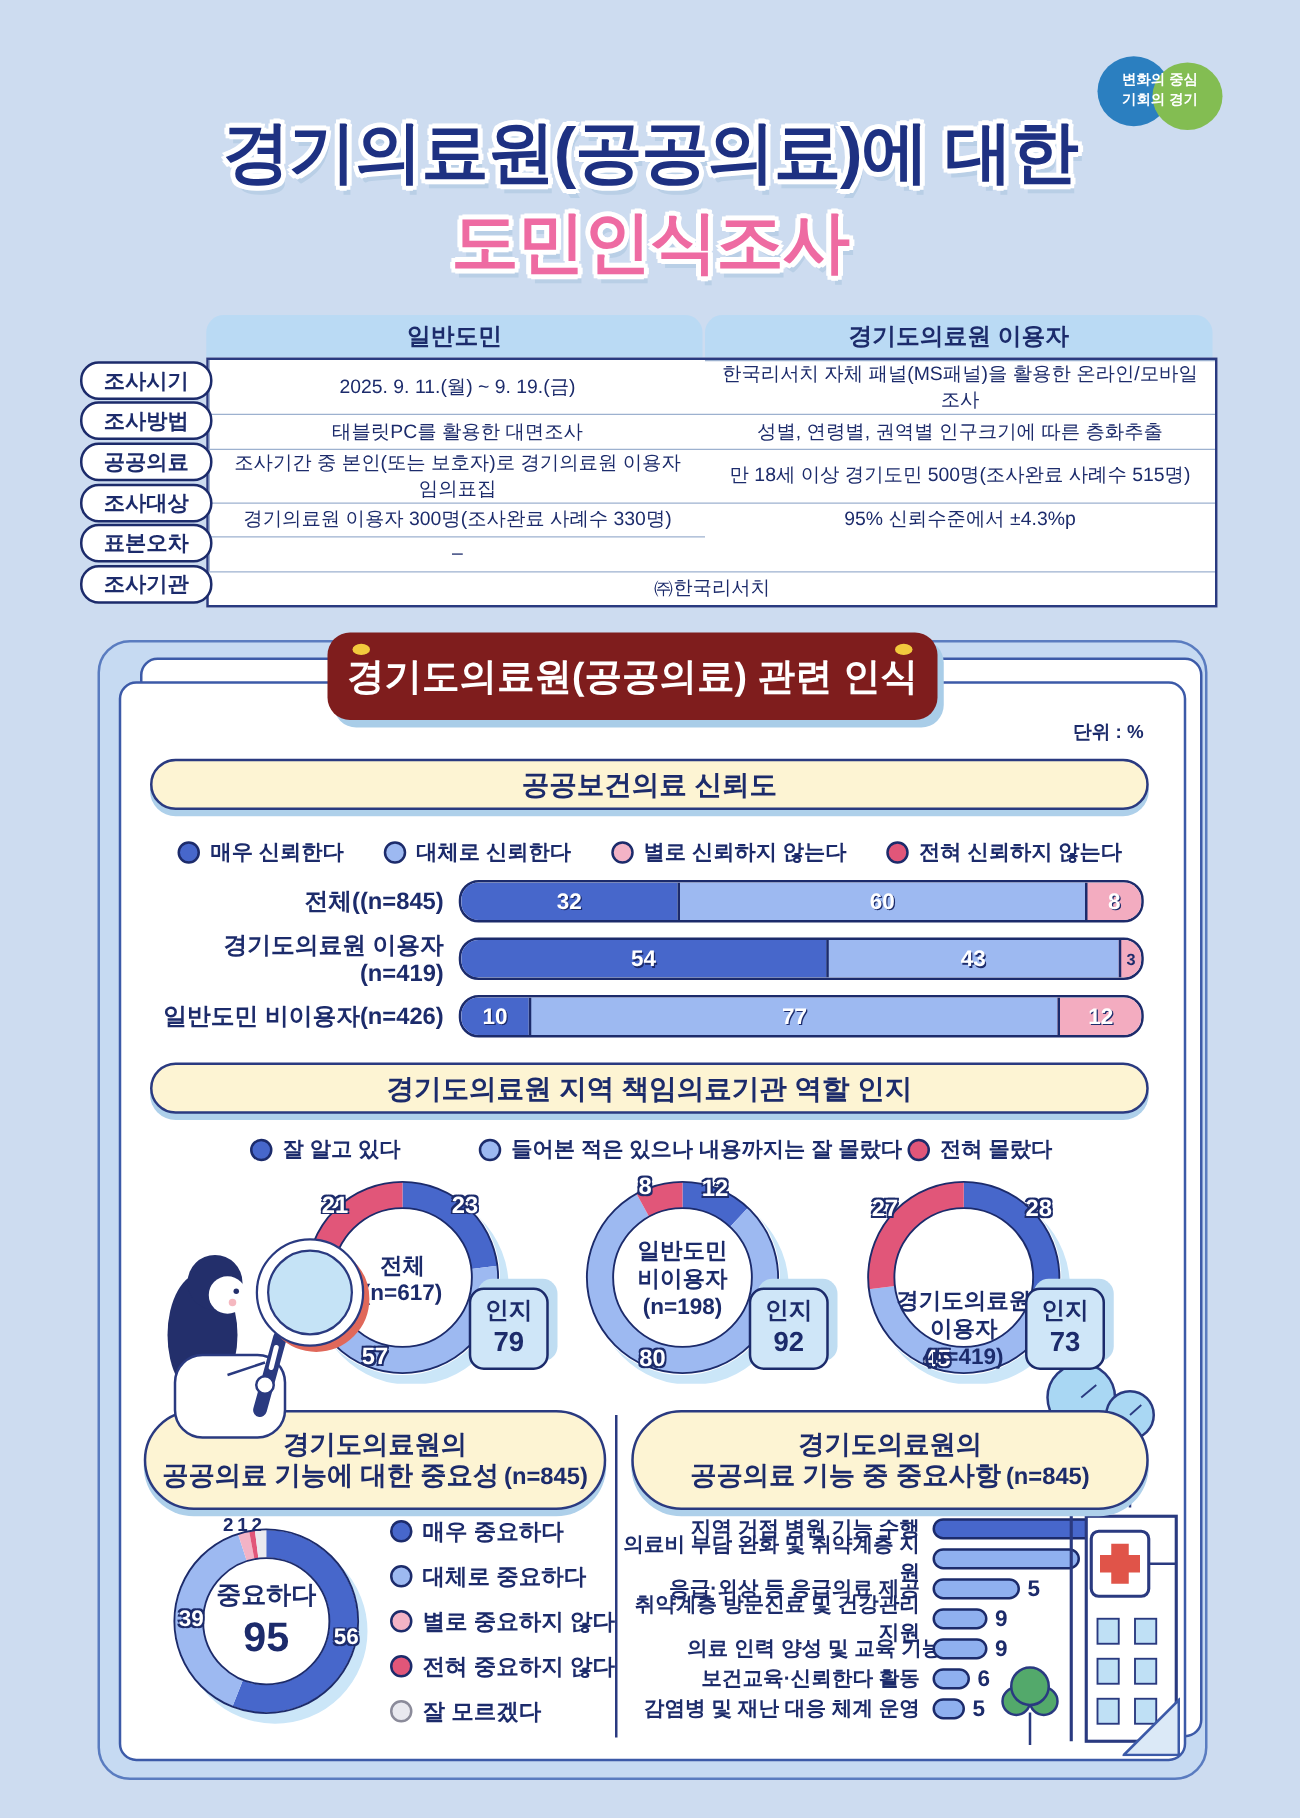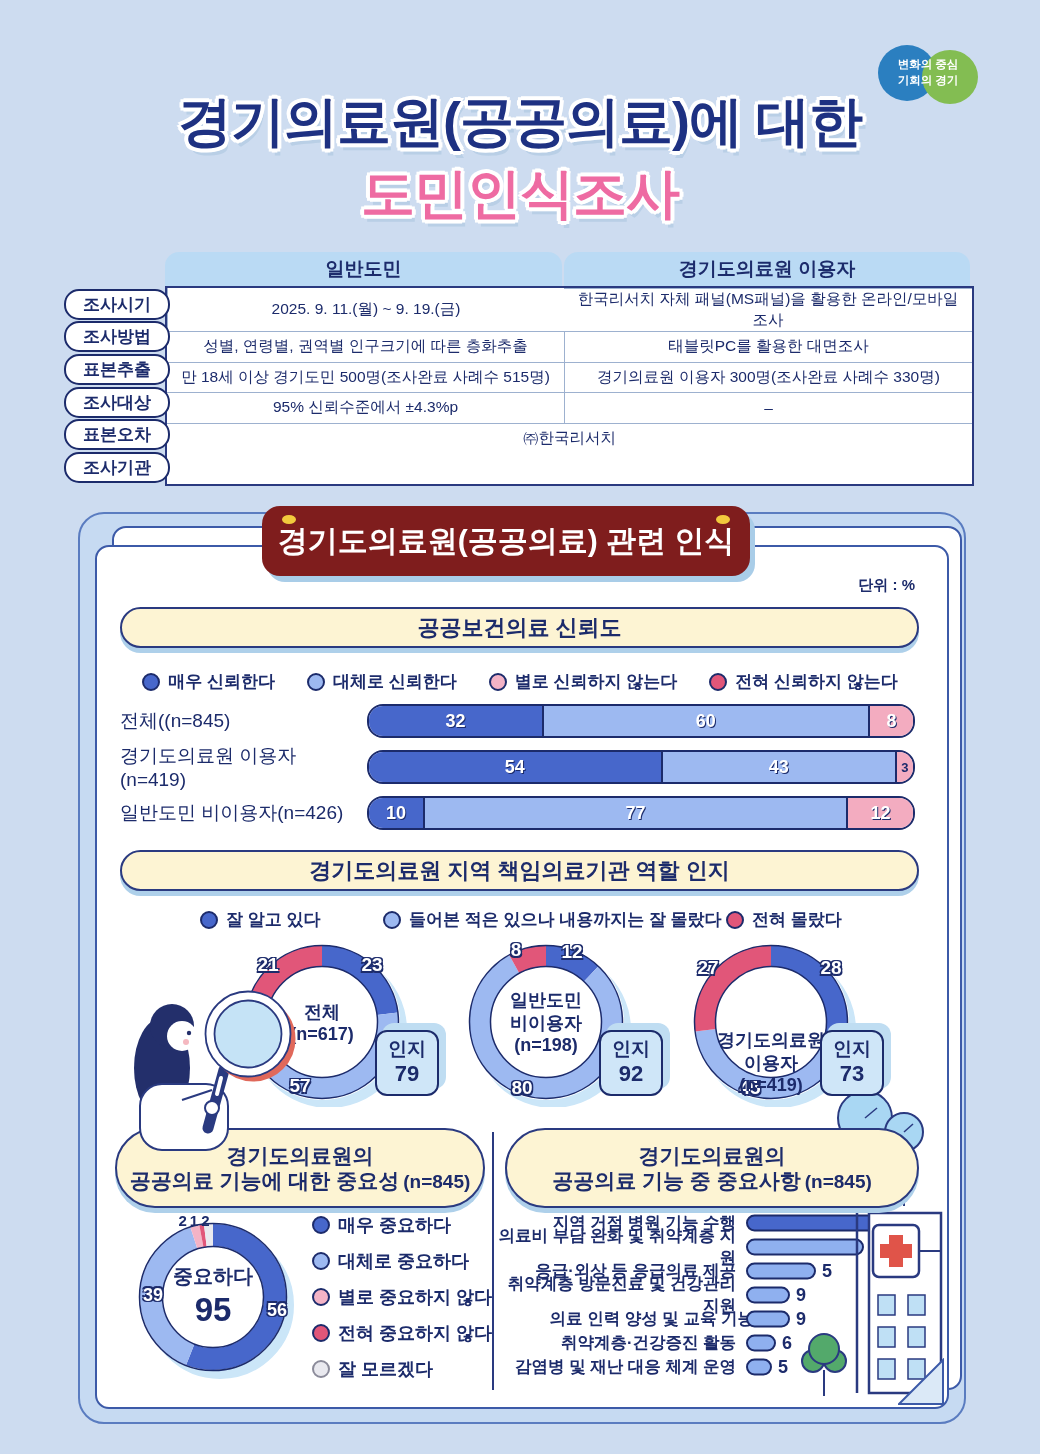--- a/index.html
+++ b/index.html
@@ -33,21 +33,21 @@
       display:flex;align-items:center;justify-content:center;font-weight:800;font-size:22px;box-shadow:0 5px 0 #aed0ea;}
   .banner2{flex-direction:column;line-height:1.2;border-radius:40px;font-size:21px;}
   .banner .n{font-weight:600;font-size:19px;margin-left:4px;text-align:right;}
   
   .legend-item{display:flex;align-items:center;font-size:17px;font-weight:600;}
   .dot{width:14px;height:14px;border-radius:50%;border:2px solid #1c2b6b;margin-right:8px;flex:0 0 auto;}
   .dot.navy{background:#4767cb;} .dot.light{background:#9db9f1;} .dot.pink{background:#f3b3c6;}
   .dot.red{background:#e15679;} .dot.gray{background:#e9e9ef;border-color:#8b8b9a;}
   
   .trust-row{position:absolute;left:120px;width:795px;height:30px;display:flex;align-items:center;z-index:2;}
-  .trust-label{width:235px;padding-right:12px;font-size:19px;font-weight:400;}
+  .trust-label{width:235px;text-align:right;padding-right:12px;font-size:19px;font-weight:700;}
   .trust-bar{flex:1;height:30px;border:2px solid #1c2b6b;border-radius:16px;overflow:hidden;display:flex;background:#fff;}
   .seg{display:flex;align-items:center;justify-content:center;font-size:18px;font-weight:700;color:#fff;text-shadow:1px 1px 0 #1c2b6b;}
   .seg+.seg{border-left:2px solid #1c2b6b;}
   .seg.s1{background:#4767cb;} .seg.s2{background:#9db9f1;} .seg.s3{background:#f3acc0;}
   .seg.tight{font-size:13px;color:#1c2b6b;text-shadow:none;}
   
   .donut{z-index:2;}
   .ringnum{position:absolute;z-index:3;font-size:19px;font-weight:800;color:#fff;transform:translate(-50%,-50%);
       text-shadow:-1.5px -1.5px 0 #1c2b6b,1.5px -1.5px 0 #1c2b6b,-1.5px 1.5px 0 #1c2b6b,1.5px 1.5px 0 #1c2b6b;}
   .donut-center{position:absolute;z-index:3;width:130px;display:flex;flex-direction:column;align-items:center;justify-content:center;
@@ -80,32 +80,33 @@
   <div class="abs big-title" style="top:86px;color:#1e3182;">경기의료원(공공의료)에 대한</div>
   <div class="abs big-title" style="top:158px;color:#ee6ba2;">도민인식조사</div>
 
   <div>
     <div class="th" style="left:165px;top:252px;width:397px;">일반도민</div>
     <div class="th" style="left:564px;top:252px;width:406px;">경기도의료원 이용자</div>
 
     <div id="tbl-body">
       <div class="td r0 c2">2025. 9. 11.(월) ~ 9. 19.(금)</div>
       <div class="td c1">한국리서치 자체 패널(MS패널)을 활용한 온라인/모바일 조사</div>
+      <div class="td c2">태블릿PC를 활용한 대면조사</div>
       <div class="td c1">성별, 연령별, 권역별 인구크기에 따른 층화추출</div>
-      <div class="td c2">태블릿PC를 활용한 대면조사</div>
+      <div class="td c2">조사기간 중 본인(또는 보호자)로 경기의료원 이용자 임의표집</div>
       <div class="td c1">만 18세 이상 경기도민 500명(조사완료 사례수 515명)</div>
       <div class="td c2">경기의료원 이용자 300명(조사완료 사례수 330명)</div>
       <div class="td c1">95% 신뢰수준에서 ±4.3%p</div>
       <div class="td c2">–</div>
       <div class="td span">㈜한국리서치</div>
     </div>
 
     <div class="pill" style="top:289px;">조사시기</div>
     <div class="pill" style="top:321px;">조사방법</div>
-    <div class="pill" style="top:354px;">표본추출</div>
+    <div class="pill" style="top:354px;">공공의료</div>
     <div class="pill" style="top:387px;">조사대상</div>
     <div class="pill" style="top:419px;">표본오차</div>
     <div class="pill" style="top:452px;">조사기관</div>
   </div>
 
   <div class="abs" id="panel"></div>
   <div class="abs paper" style="left:112px;top:526px;width:846px;height:860px;"></div>
   <div class="abs paper" style="left:95px;top:545px;width:850px;height:860px;"></div>
 
   <svg class="abs" style="left:898px;top:1358px;z-index:3;" width="47" height="47">
@@ -342,21 +343,21 @@
   <div class="abs pval" style="left:822px;top:1271px;">5</div>
 
   <div class="abs plabel" style="left:498px;top:1295px;">취약계층 방문진료 및 건강관리 지원</div>
   <div class="abs pbar litebar" style="left:746px;top:1295px;width:40px;"></div>
   <div class="abs pval" style="left:796px;top:1295px;">9</div>
 
   <div class="abs plabel" style="left:516px;top:1319px;">의료 인력 양성 및 교육 기능</div>
   <div class="abs pbar litebar" style="left:746px;top:1319px;width:40px;"></div>
   <div class="abs pval" style="left:796px;top:1319px;">9</div>
 
-  <div class="abs plabel" style="left:498px;top:1343px;">취약계층·건강증진 활동</div>
+  <div class="abs plabel" style="left:498px;top:1343px;">보건교육·신뢰한다 활동</div>
   <div class="abs pbar litebar" style="left:746px;top:1343px;width:26px;"></div>
   <div class="abs pval" style="left:782px;top:1343px;">6</div>
 
   <div class="abs plabel" style="left:498px;top:1367px;">감염병 및 재난 대응 체계 운영</div>
   <div class="abs pbar litebar" style="left:746px;top:1367px;width:22px;"></div>
   <div class="abs pval" style="left:778px;top:1367px;">5</div>
 
   <svg class="abs" style="left:845px;top:1185px;z-index:2;" width="100" height="210">
     <line x1="12" y1="18" x2="12" y2="208" stroke="#2a3a80" stroke-width="2.5"></line>
     <rect x="24" y="28" width="72" height="180" fill="#fff" stroke="#2a3a80" stroke-width="2.5"></rect>

